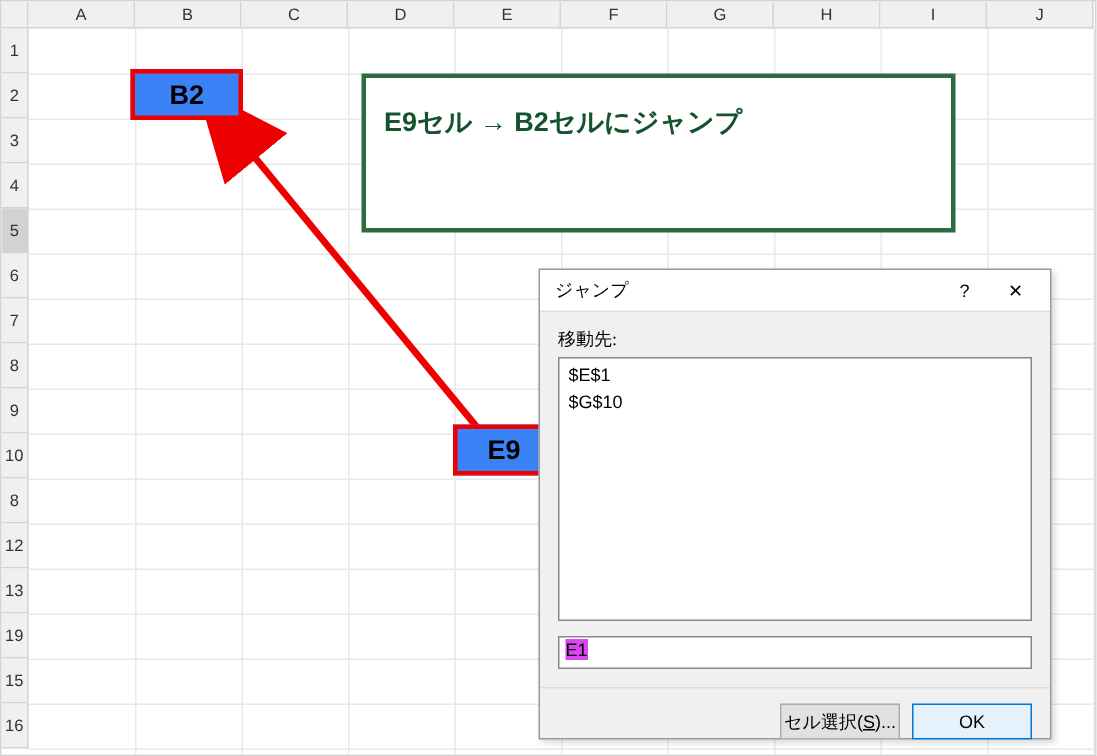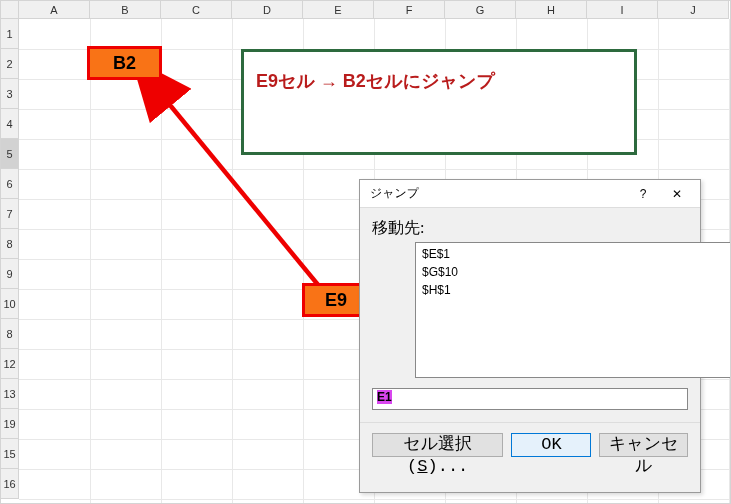--- a/index.html
+++ b/index.html
@@ -47,36 +47,36 @@
   .grid .hline {
     position: absolute; left: 0; right: 0; height: 0;
     border-bottom: 1px solid #e8e8e8;
   }
   
   .cell-box {
     position: absolute;
     border: 3px solid #ee0000;
     font-size: 18px; font-weight: bold;
     text-align: center;
-    background: #f97316;
+    background: #3b82f6;
   }
   .cell-B2 { left: 86px; top: 45px; width: 75px; height: 34px; line-height: 28px; }
   .cell-E9 { left: 301px; top: 282px; width: 68px; height: 34px; line-height: 28px; }
   
   .arrow-svg {
     position: absolute; left: 0; top: 0; width: 731px; height: 504px;
     pointer-events: none;
   }
   
   .explain {
     position: absolute; left: 240px; top: 48px; width: 396px; height: 106px;
     border: 3px solid #2d6a3e;
     background: #fff;
     padding: 12px 12px;
-    font-size: 18px; font-weight: bold; color: #b91c1c;
+    font-size: 18px; font-weight: bold; color: #14532d;
     line-height: 1.9;
   }
   
   .dialog {
     position: absolute; left: 358px; top: 178px; width: 342px; height: 314px;
     background: #f0f0f0;
     border: 1px solid #9a9a9a;
     box-shadow: 2px 2px 4px rgba(0,0,0,.15);
     font-size: 12px;
   }
@@ -86,50 +86,48 @@
     padding: 0 6px 0 10px;
     border-bottom: 1px solid #ddd;
   }
   .dialog .titlebar .title { flex: 1; color: #000; font-size: 12px; }
   .dialog .titlebar .sys-btn {
     width: 34px; height: 24px;
     display: flex; align-items: center; justify-content: center;
     cursor: default;
   }
   .dialog .body { padding: 10px 12px 12px 12px; }
-  .dialog .label { font-size: 16px; margin-bottom: 3px; font-family: Liberation Serif, serif; }
+  .dialog .label { font-size: 12px; margin-bottom: 3px; font-family: Liberation Serif, serif; }
   .dialog .listbox {
-    width: 100%; height: 136px;
+    width: 100%; height: 176px;
     background: #fff; border: 1px solid #888;
     overflow-y: scroll;
     padding: 2px 4px;
-    font-size: 12px; line-height: 1.5; margin-left: 43px;
+    font-size: 12px; line-height: 1.5;
   }
   .dialog .listbox .item { padding: 0 2px; }
   .dialog .ref-row { margin-top: 10px; }
   .dialog .ref-input {
     width: 100%; height: 22px;
     background: #fff; border: 1px solid #888;
     padding: 1px 4px; font-size: 12px;
   }
   .dialog .ref-input .sel {
     background: #d946ef; 
-    font-weight: bold;
   }
   .dialog .buttons {
     display: flex; gap: 8px; justify-content: flex-end;
     padding: 10px 12px 12px 12px;
     border-top: 1px solid #ddd;
   }
   .dialog .btn {
     min-width: 80px; height: 24px;
     background: #e1e1e1; border: 1px solid #adadad;
-    font-size: 17px; text-align: center; line-height: 22px;
+    font-size: 12px; text-align: center; line-height: 22px;
     cursor: default;
-    font-family: Liberation Mono, monospace;
   }
   .dialog .btn.default { border: 1.5px solid #0078d7; background: #e5f1fb; text-align: center; }
   .u { text-decoration: underline; }
 </style>
 </head>
 <body>
 
 <div class="corner"></div>
 <div class="col-headers">
     <div class="col-header">A</div>
@@ -210,28 +208,26 @@
   <div class="titlebar">
     <div class="title">ジャンプ</div>
     <div class="sys-btn">?</div>
     <div class="sys-btn">✕</div>
   </div>
   <div class="body">
     <div class="label">移動先:</div>
     <div class="listbox">
         <div class="item">$E$1</div>
         <div class="item">$G$10</div>
-        <div class="item">$H$1</div>
       </div>
     <div class="ref-row">
       <div class="ref-input">
         <span class="sel">E1</span>
       </div>
     </div>
   </div>
   <div class="buttons">
     <div class="btn">
       <span>セル選択(</span><span class="u">S</span><span>)...</span>
     </div>
     <div class="btn default">OK</div>
-    <div class="btn">キャンセル</div>
   </div>
 </div>
 
 </body></html>

